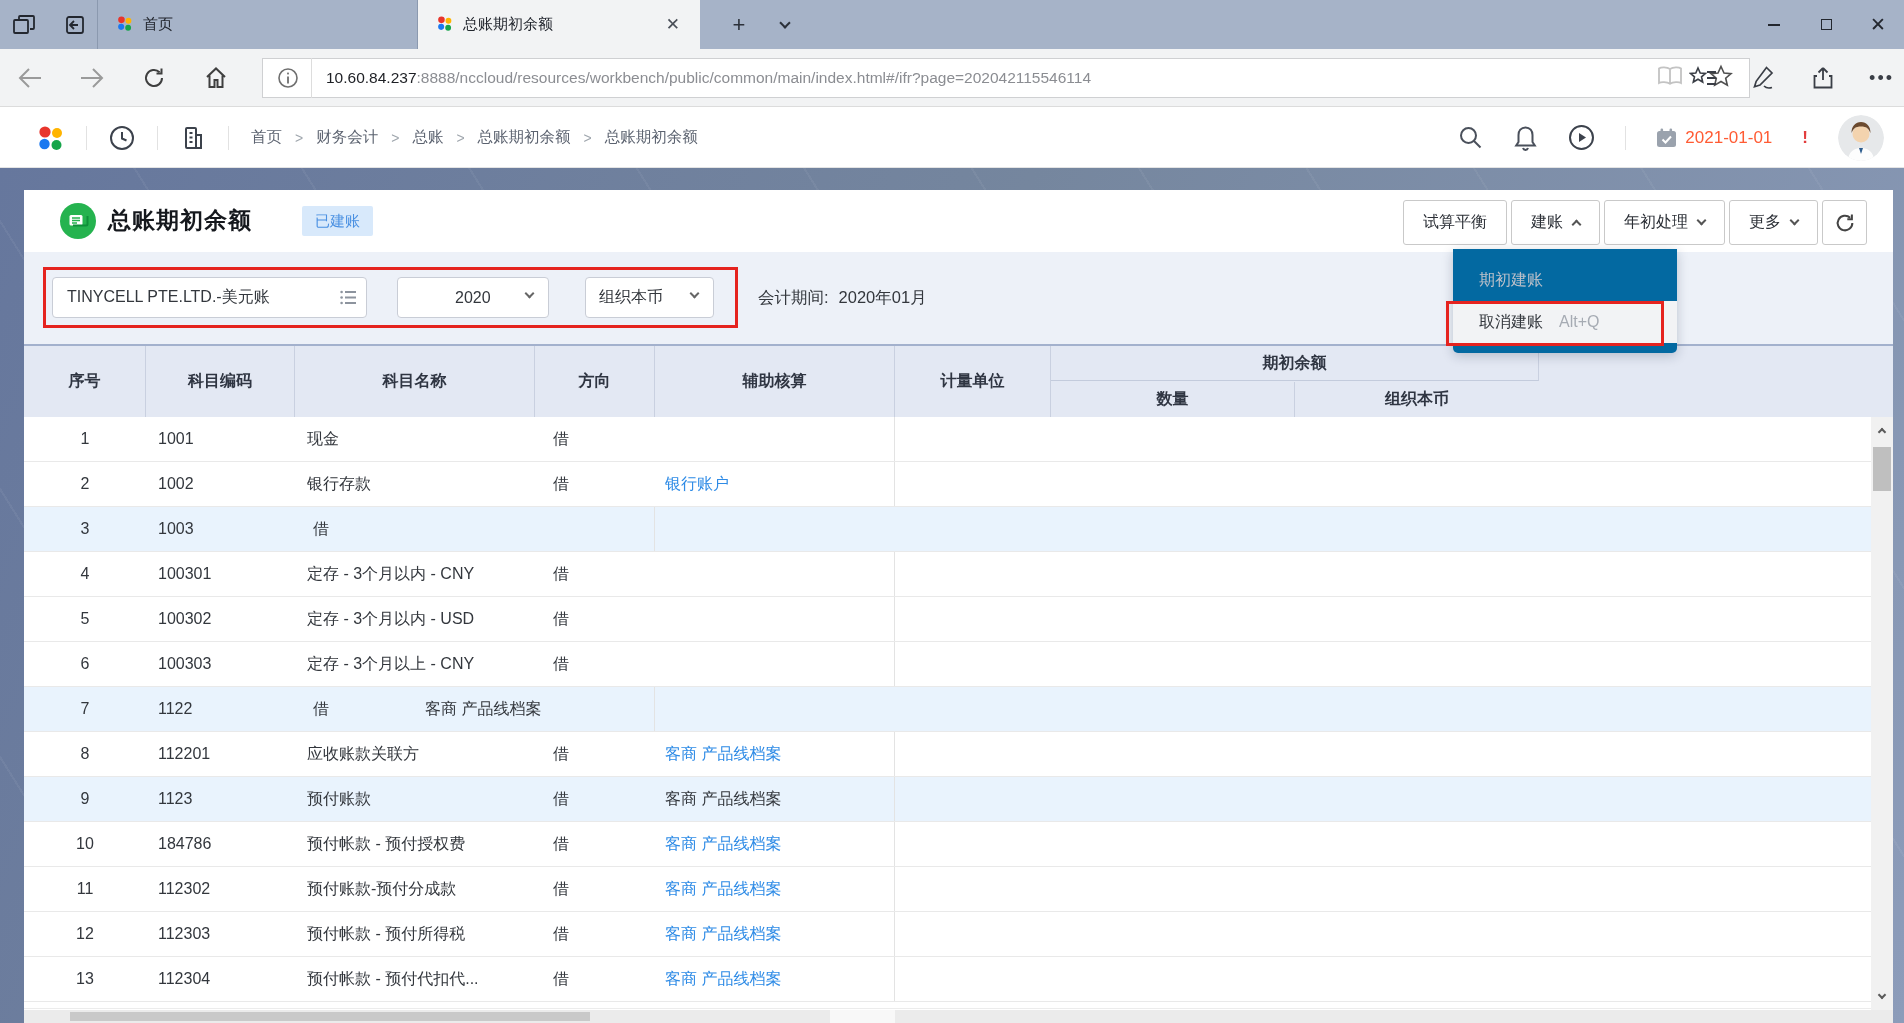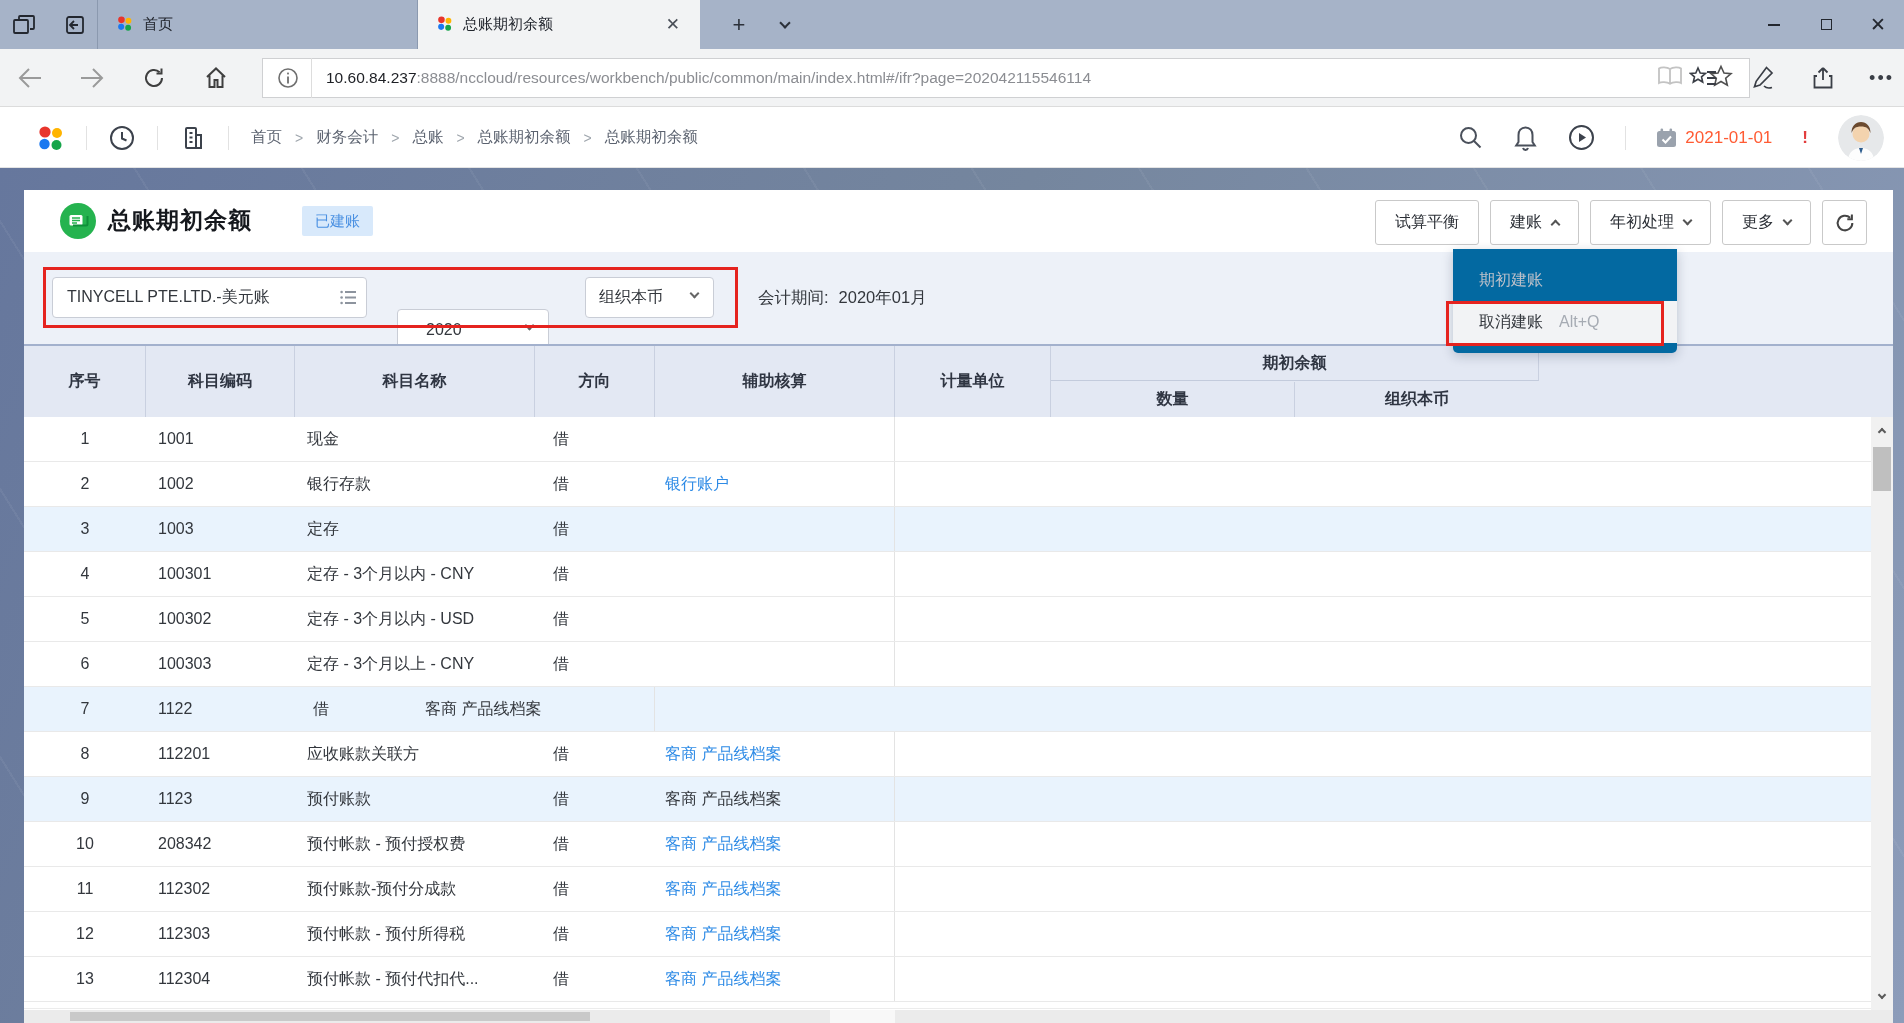--- a/index.html
+++ b/index.html
@@ -58,31 +58,31 @@
     background:linear-gradient(115deg,#66779d 0%,#75869e 45%,#8c9cba 100%); }
   .workspace::before { content:""; position:absolute; inset:0;
     background:repeating-linear-gradient(58deg, transparent 0 140px, rgba(255,255,255,.05) 140px 142px); }
   .card { position:absolute; left:24px; top:22px; width:1869px; height:833px; background:#fff; border-radius:2px; }
 
   
   .titlerow { position:absolute; left:0; top:0; width:100%; height:62px; background:#fff; }
   .pg-icon { position:absolute; left:36px; top:13px; width:36px; height:36px; }
   .pg-title { position:absolute; left:84px; top:15px; font-size:23px; font-weight:bold; color:#15181d; letter-spacing:1px; }
   .pg-badge { position:absolute; left:278px; top:16px; height:30px; padding:0 13px; background:#d8e9fb; color:#4a90e2; font-size:15px; display:flex; align-items:center; border-radius:2px; }
-  .btns { position:absolute; right:26px; top:10px; display:flex; gap:11px; }
+  .btns { position:absolute; right:26px; top:10px; display:flex; gap:4px; }
   .btn { height:45px; background:#fff; border:1px solid #c9c9c9; border-radius:3px; font-size:16px; color:#2b2f36; padding:0 19px; display:flex; align-items:center; gap:10px; cursor:pointer; font-family:inherit; }
   .btn .chev { border-color:#555; width:7px; height:7px; }
   .btn-refresh { width:45px; padding:0; justify-content:center; }
 
   
   .filterrow { position:absolute; left:0; top:62px; width:100%; height:92px; background:#edf1f8; }
   .select { position:absolute; top:25px; height:41px; background:#fff; border:1px solid #c9cdd6; border-radius:4px; display:flex; align-items:center; font-size:16px; color:#33373d; cursor:pointer; }
   .sel-book { left:28px; width:315px; padding-left:14px; }
   .sel-book .val { white-space:nowrap; overflow:hidden; width:252px; }
-  .sel-year { left:373px; width:152px; padding-left:28px;margin-top:32px; }
+  .sel-year { left:373px; width:152px; padding-left:57px; }
   .sel-cur { left:561px; width:129px; padding-left:13px; }
   .select .chev { position:absolute; right:15px; top:16px; width:7px; height:7px; border-color:#666; }
   .list-ic { position:absolute; right:10px; top:12px; }
   .period { position:absolute; left:734px; top:25px; height:41px; display:flex; align-items:center; font-size:16.5px; color:#33373d; gap:10px; }
 
   
   .grid { position:absolute; left:0; top:154px; width:100%; height:679px; }
   .ghead { position:absolute; left:0; top:0; width:100%; height:73px; background:#e3e8f3; border-top:2px solid #a3b1cd; }
   .hcell { position:absolute; display:flex; align-items:center; justify-content:center; font-size:16px; font-weight:bold; color:#2f3542; border-right:1px solid #c9d0e0; }
   .hfull { top:0; height:71px; }
@@ -445,21 +445,20 @@
               <div class="tc c-dir">借</div>
               <div class="tc c-aux link">银行账户</div>
               <div class="tc c-unit"></div>
               <div class="tc c-qty"></div>
               <div class="tc c-amt"></div>
               <div class="tc c-fill"></div>
             </div>
             <div class="trow shaded">
               <div class="tc c-no">3</div>
               <div class="tc c-code">1003</div>
-              <div class="tc c-name">定存</div>
               <div class="tc c-dir">借</div>
               <div class="tc c-aux"></div>
               <div class="tc c-unit"></div>
               <div class="tc c-qty"></div>
               <div class="tc c-amt"></div>
               <div class="tc c-fill"></div>
             </div>
             <div class="trow">
               <div class="tc c-no">4</div>
               <div class="tc c-code">100301</div>
@@ -520,21 +519,21 @@
               <div class="tc c-name">预付账款</div>
               <div class="tc c-dir">借</div>
               <div class="tc c-aux">客商 产品线档案</div>
               <div class="tc c-unit"></div>
               <div class="tc c-qty"></div>
               <div class="tc c-amt"></div>
               <div class="tc c-fill"></div>
             </div>
             <div class="trow">
               <div class="tc c-no">10</div>
-              <div class="tc c-code">208342</div>
+              <div class="tc c-code">184786</div>
               <div class="tc c-name">预付帐款 - 预付授权费</div>
               <div class="tc c-dir">借</div>
               <div class="tc c-aux link">客商 产品线档案</div>
               <div class="tc c-unit"></div>
               <div class="tc c-qty"></div>
               <div class="tc c-amt"></div>
               <div class="tc c-fill"></div>
             </div>
             <div class="trow">
               <div class="tc c-no">11</div>

